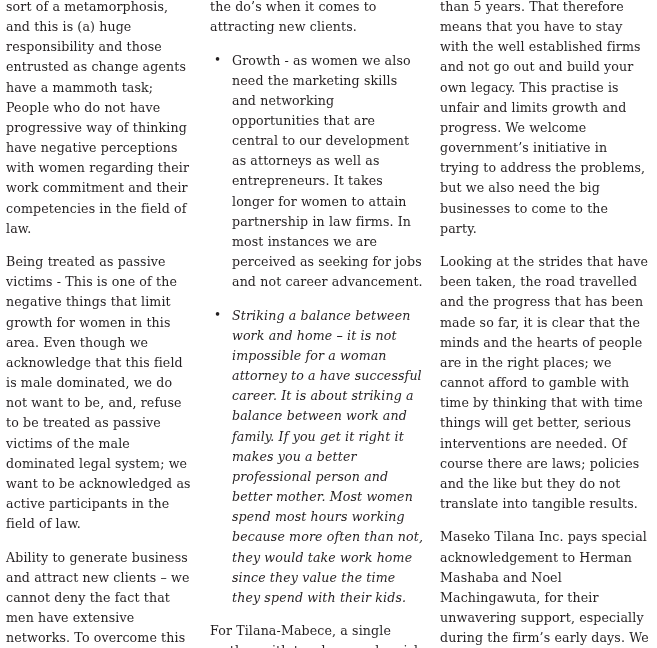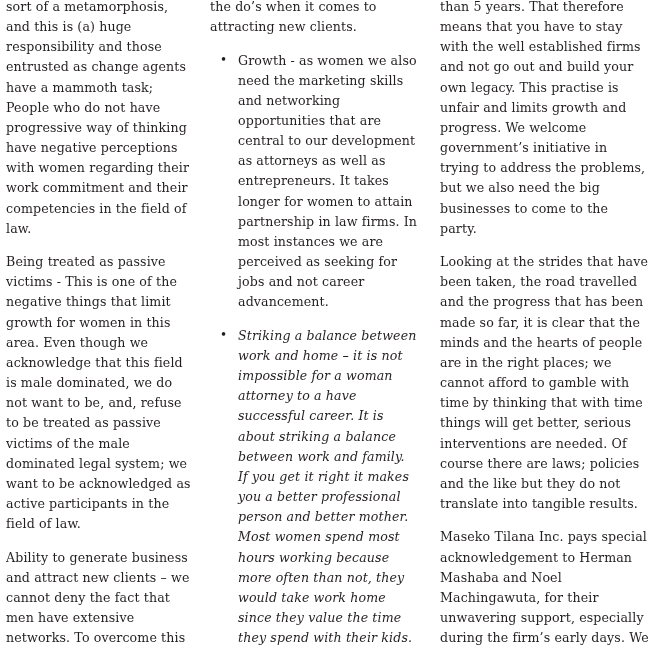--- a/index.html
+++ b/index.html
@@ -47,21 +47,21 @@
   .col-3 {
     width: 223px;
     padding: 0 8px 0 6px;
   }
   .col p {
     margin: 0 0 1.05em 0;
     text-align: left;
   }
   ul.bullets {
     list-style: none;
-    margin: 6px;
+    margin: 0;
     padding: 0;
   }
   ul.bullets li {
     position: relative;
     padding-left: 22px;
     margin: 0 0 1.05em 0;
   }
   ul.bullets li:before {
     content: "\2022";
     position: absolute;

